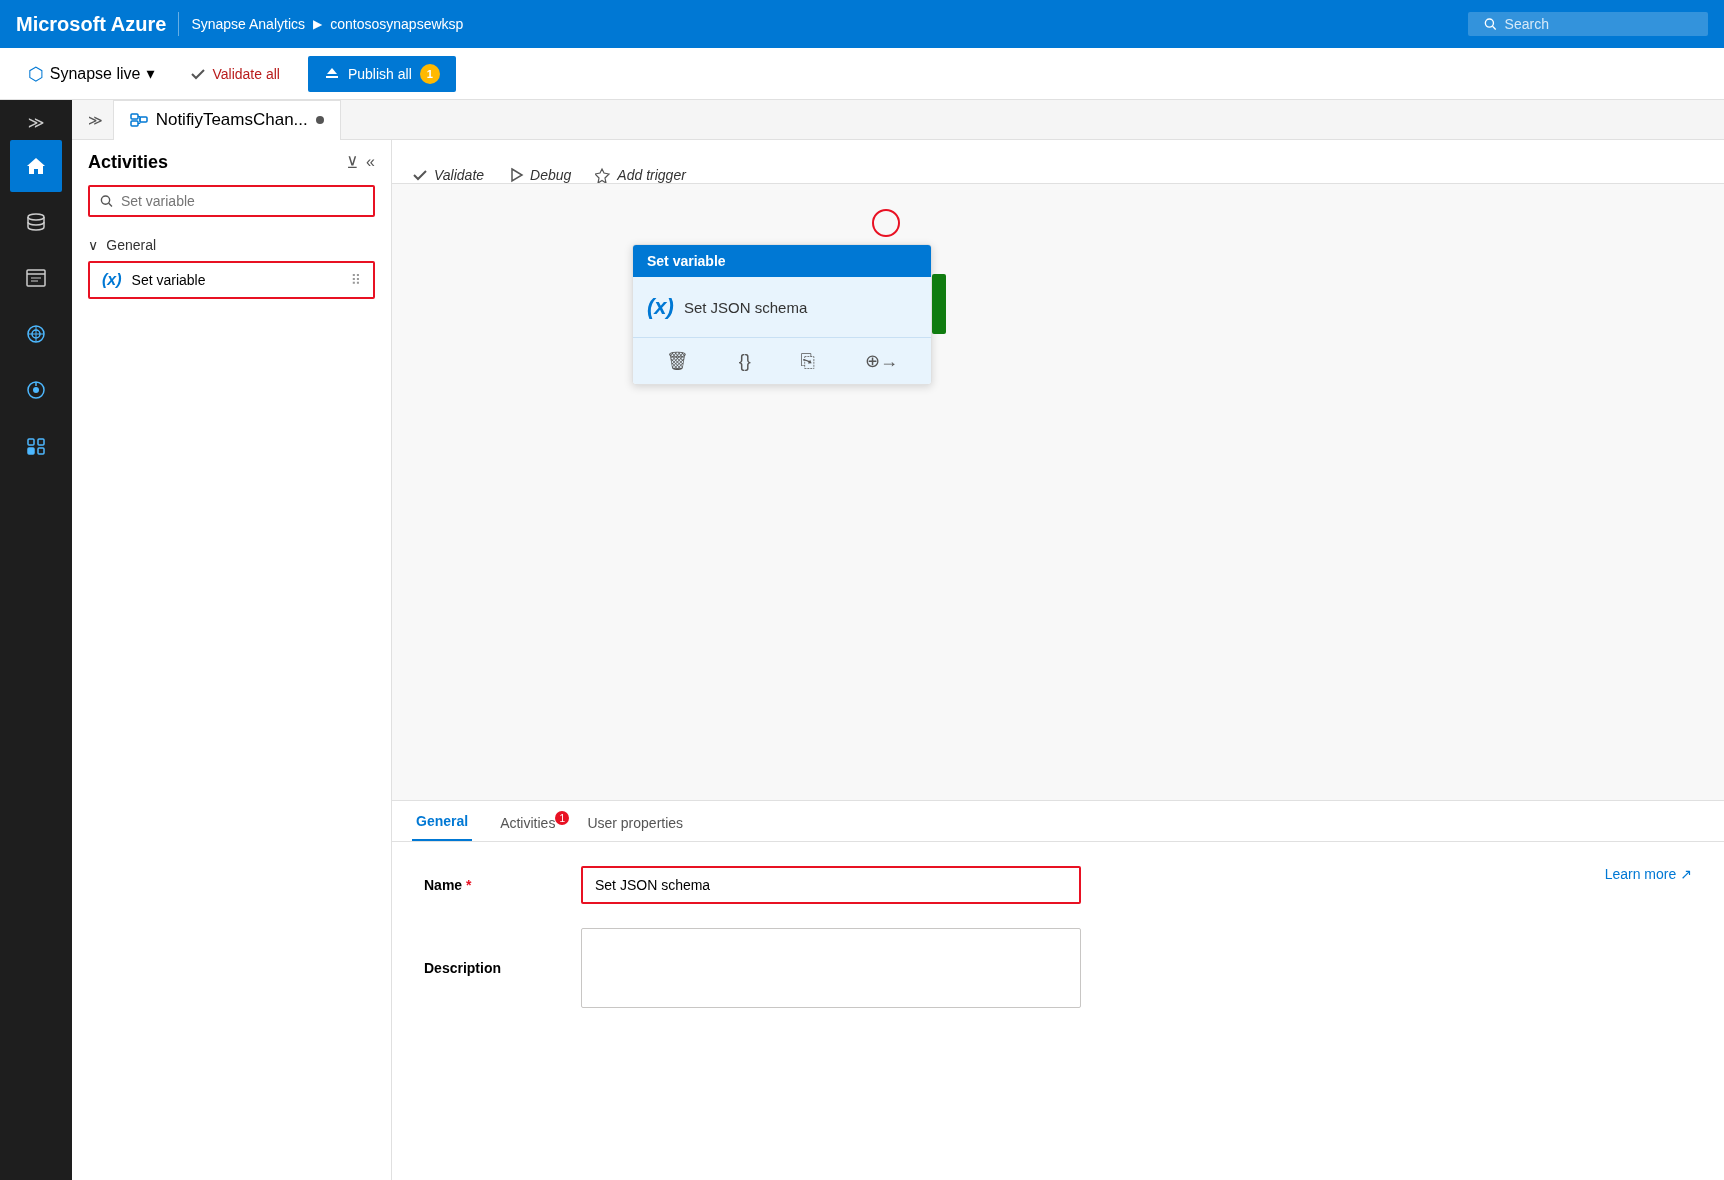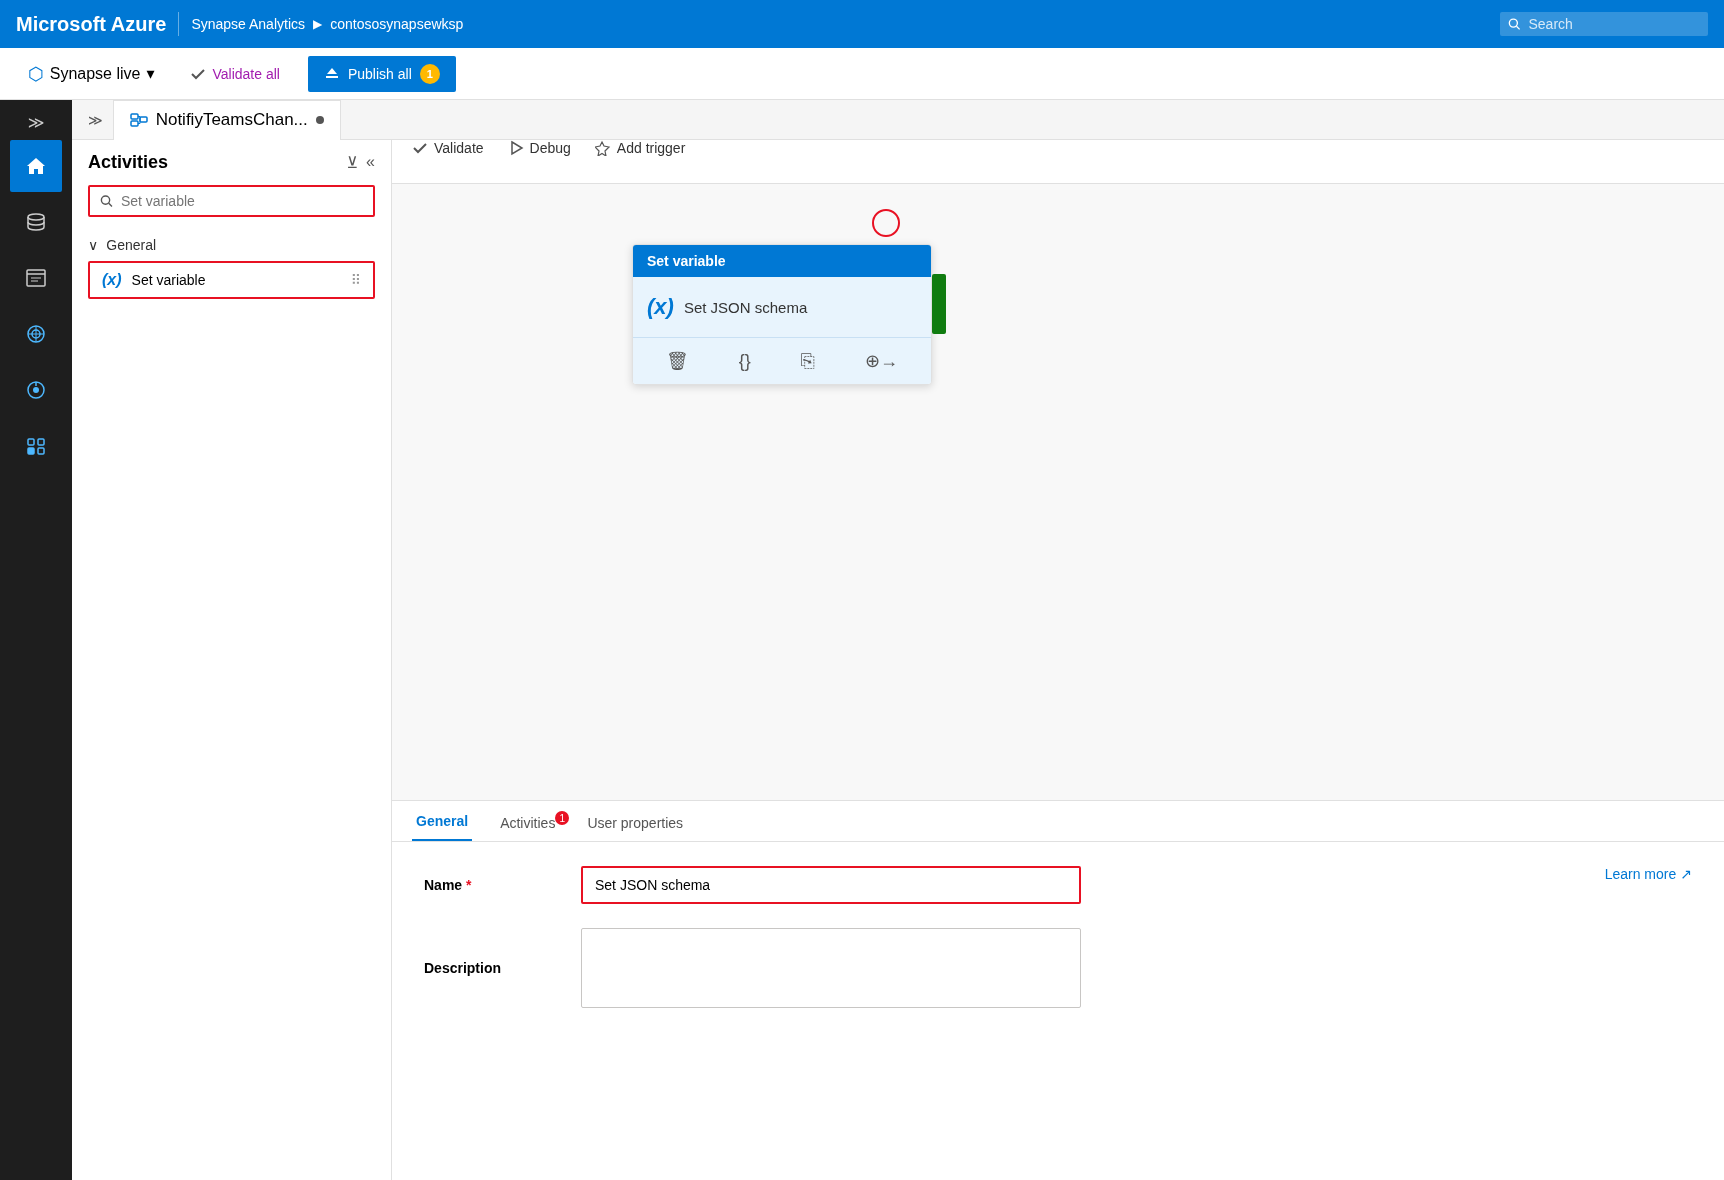--- a/index.html
+++ b/index.html
@@ -18,23 +18,23 @@
     .top-nav-brand { font-weight: 700; font-size: 20px; color: white; white-space: nowrap; }
     .top-nav-divider { width: 1px; height: 24px; background: rgba(255,255,255,0.4); }
     .top-nav-breadcrumb { display: flex; align-items: center; gap: 8px; font-size: 14px; color: white; }
     .top-nav-breadcrumb .arrow { font-size: 12px; }
     .top-nav-search {
       margin-left: auto;
       display: flex;
       align-items: center;
       background: rgba(255,255,255,0.2);
       border-radius: 2px;
-      padding: 4px 8px;
+      padding: 4px 16px;
       gap: 8px;
-      width: 208px;
+      width: 240px;
     }
     .top-nav-search input {
       background: transparent;
       border: none;
       outline: none;
       color: white;
       font-size: 14px;
       width: 100%;
     }
     .top-nav-search input::placeholder { color: rgba(255,255,255,0.8); }
@@ -47,21 +47,21 @@
       display: flex;
       align-items: center;
       padding: 0 20px;
       gap: 20px;
     }
     .toolbar-item {
       display: flex;
       align-items: center;
       gap: 6px;
       font-size: 14px;
-      color: #a21caf;
+      color: #b91c1c;
       cursor: pointer;
       padding: 6px 8px;
       border-radius: 2px;
     }
     .toolbar-btn-publish {
       background: #0078d4;
       color: white;
       border: none;
       border-radius: 2px;
       padding: 8px 16px;
@@ -229,23 +229,24 @@
     }
     .activity-icon { color: #0078d4; font-size: 16px; font-style: italic; font-weight: 700; }
     .activity-drag { margin-left: auto; color: #999; display: flex; gap: 2px; }
 
     
     .pipeline-toolbar {
       height: 44px;
       background: white;
       border-bottom: 1px solid #e0e0e0;
       display: flex;
-      align-items: flex-start;
+      align-items: flex-end;
       padding: 0 20px;
       gap: 24px;
+      font-style: italic;
     }
     .pipeline-action {
       display: flex;
       align-items: center;
       gap: 6px;
       font-size: 14px;
       color: #333;
       cursor: pointer;
     }
     .pipeline-action .icon { font-size: 16px; color: #555; }

